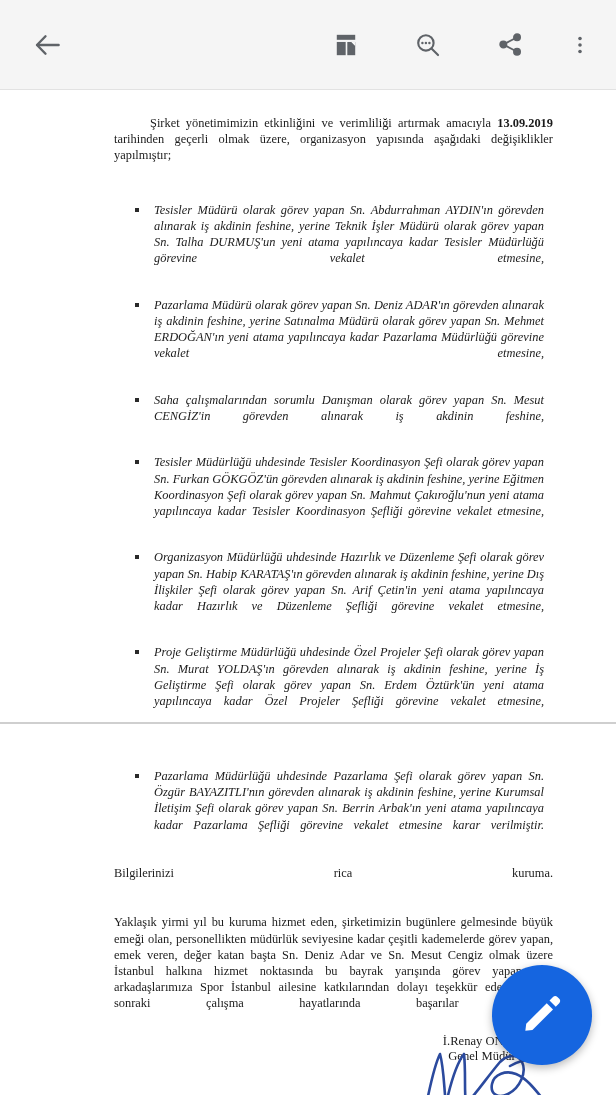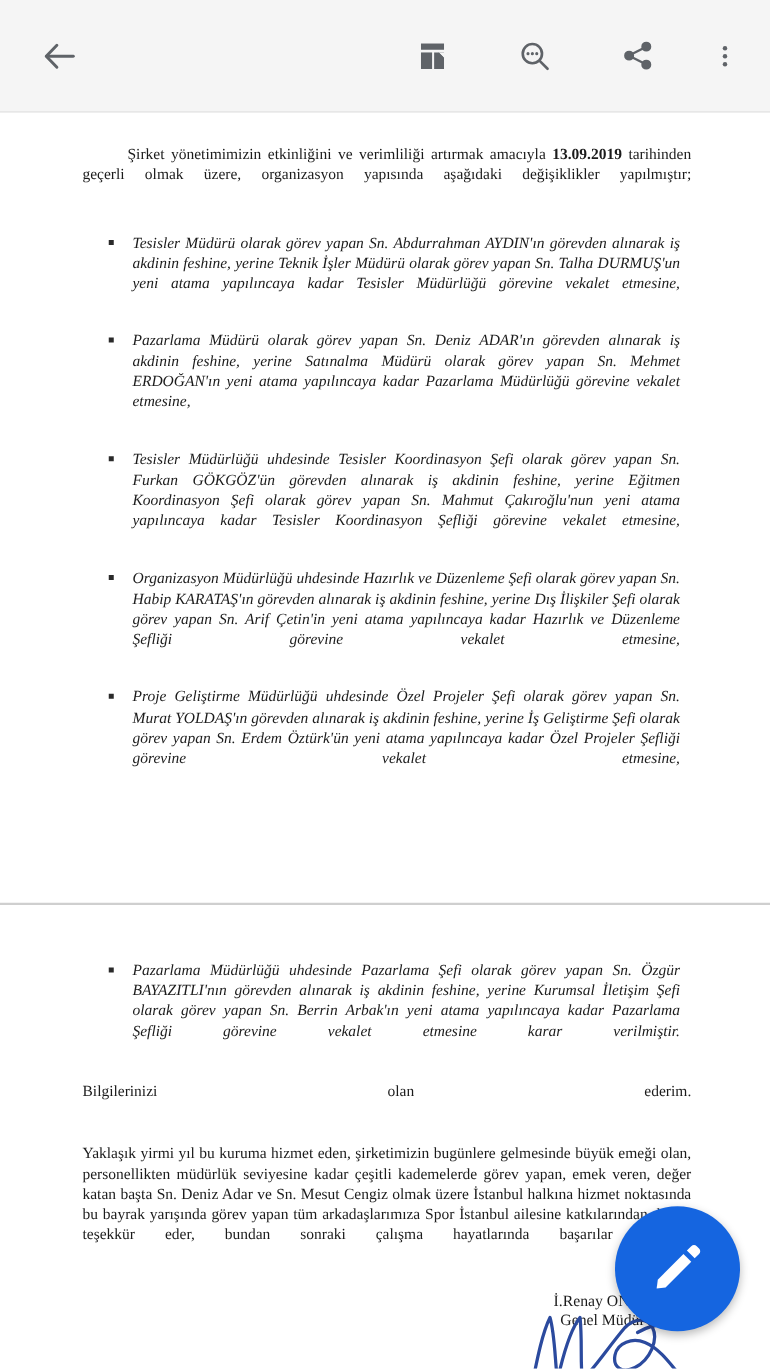--- a/index.html
+++ b/index.html
@@ -70,20 +70,21 @@
   .page-divider {
     width: 616px;
     height: 2px;
     background: #cfcfcf;
   }
   .page-2 { height: 400px; }
 
   .page-inner {
     padding-left: 66px;
     padding-right: 63px;
+    margin-left: 48px;
   }
 
   
   .doc-text {
     color: #1b1b1b;
     font-family: "Liberation Serif", serif;
     font-size: 12.4px;
     line-height: 16.2px;
     text-align: justify;
     text-justify: inter-word;
@@ -265,20 +266,24 @@
           <li>
             <span class="sq"></span>
             <span class="li-text">Tesisler Müdürü olarak görev yapan Sn. Abdurrahman AYDIN'ın görevden alınarak iş akdinin feshine, yerine Teknik İşler Müdürü olarak görev yapan Sn. Talha DURMUŞ'un yeni atama yapılıncaya kadar Tesisler Müdürlüğü görevine vekalet etmesine,</span>
           </li>
           <li>
             <span class="sq"></span>
             <span class="li-text">Pazarlama Müdürü olarak görev yapan Sn. Deniz ADAR'ın görevden alınarak iş akdinin feshine, yerine Satınalma Müdürü olarak görev yapan Sn. Mehmet ERDOĞAN'ın yeni atama yapılıncaya kadar Pazarlama Müdürlüğü görevine vekalet etmesine,</span>
           </li>
           <li>
             <span class="sq"></span>
+            <span class="li-text">Saha çalışmalarından sorumlu Danışman olarak görev yapan Sn. Mesut CENGİZ'in görevden alınarak iş akdinin feshine,</span>
+          </li>
+          <li>
+            <span class="sq"></span>
             <span class="li-text">Tesisler Müdürlüğü uhdesinde Tesisler Koordinasyon Şefi olarak görev yapan Sn. Furkan GÖKGÖZ'ün görevden alınarak iş akdinin feshine, yerine Eğitmen Koordinasyon Şefi olarak görev yapan Sn. Mahmut Çakıroğlu'nun yeni atama yapılıncaya kadar Tesisler Koordinasyon Şefliği görevine vekalet etmesine,</span>
           </li>
           <li>
             <span class="sq"></span>
             <span class="li-text">Organizasyon Müdürlüğü uhdesinde Hazırlık ve Düzenleme Şefi olarak görev yapan Sn. Habip KARATAŞ'ın görevden alınarak iş akdinin feshine, yerine Dış İlişkiler Şefi olarak görev yapan Sn. Arif Çetin'in yeni atama yapılıncaya kadar Hazırlık ve Düzenleme Şefliği görevine vekalet etmesine,</span>
           </li>
           <li>
             <span class="sq"></span>
             <span class="li-text">Proje Geliştirme Müdürlüğü uhdesinde Özel Projeler Şefi olarak görev yapan Sn. Murat YOLDAŞ'ın görevden alınarak iş akdinin feshine, yerine İş Geliştirme Şefi olarak görev yapan Sn. Erdem Öztürk'ün yeni atama yapılıncaya kadar Özel Projeler Şefliği görevine vekalet etmesine,</span>
           </li>
@@ -292,21 +297,21 @@
     <div class="page page-2">
       <div class="page-inner doc-text p2-top">
 
         <ul class="change-list" style="margin-top:0;">
           <li>
             <span class="sq"></span>
             <span class="li-text">Pazarlama Müdürlüğü uhdesinde Pazarlama Şefi olarak görev yapan Sn. Özgür BAYAZITLI'nın görevden alınarak iş akdinin feshine, yerine Kurumsal İletişim Şefi olarak görev yapan Sn. Berrin Arbak'ın yeni atama yapılıncaya kadar Pazarlama Şefliği görevine vekalet etmesine karar verilmiştir.</span>
           </li>
         </ul>
 
-        <p class="para-block tight">Bilgilerinizi olan ederim.</p>
+        <p class="para-block tight">Bilgilerinizi rica kuruma.</p>
 
         <p class="para-block">Yaklaşık yirmi yıl bu kuruma hizmet eden, şirketimizin bugünlere gelmesinde büyük emeği olan, personellikten müdürlük seviyesine kadar çeşitli kademelerde görev yapan, emek veren, değer katan başta Sn. Deniz Adar ve Sn. Mesut Cengiz olmak üzere İstanbul halkına hizmet noktasında bu bayrak yarışında görev yapan tüm arkadaşlarımıza Spor İstanbul ailesine katkılarından dolayı teşekkür eder, bundan sonraki çalışma hayatlarında başarılar dilerim.</p>
 
       </div>
     </div>
 
   </div>
 
   <div class="signature-wrap">
     <div class="sig-name">İ.Renay ONUR</div>

